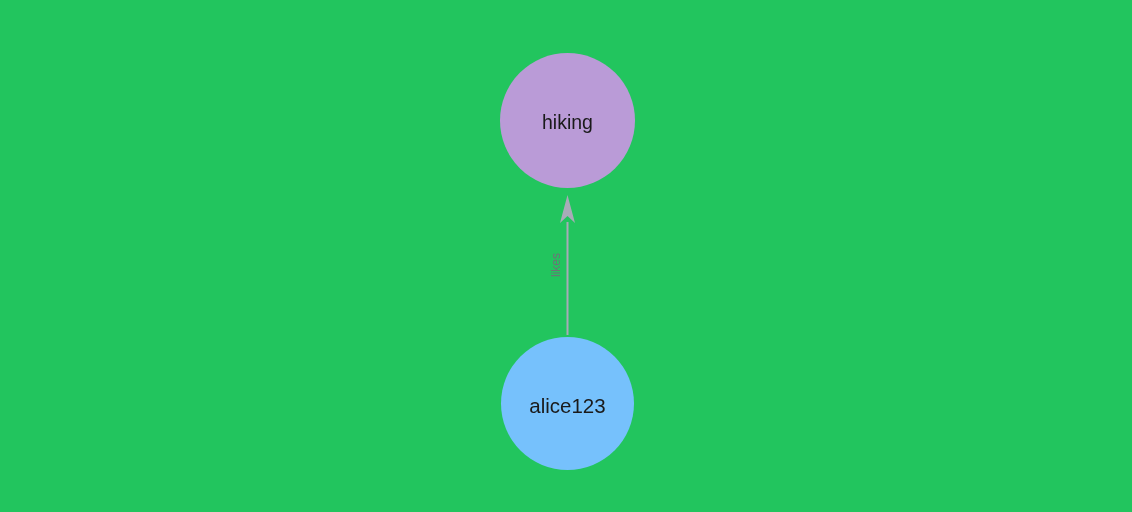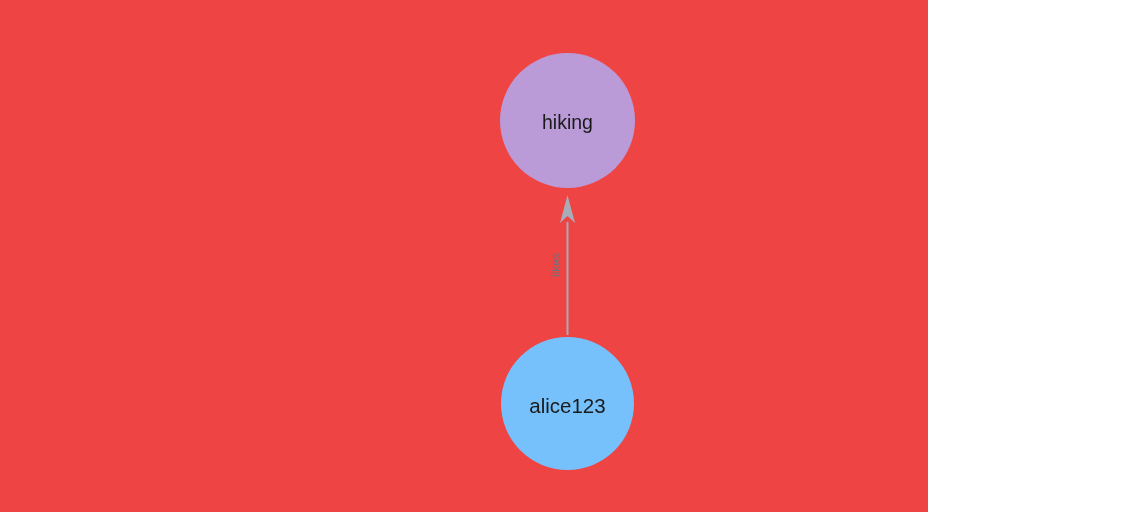--- a/index.html
+++ b/index.html
@@ -53,21 +53,21 @@
     font-family: "Liberation Sans", sans-serif;
     font-size: 12px;
     fill: #6e7278;
     text-anchor: middle;
     dominant-baseline: central;
   }
 </style>
 </head>
 <body style="width: 1132px; height: 512px;">
 
-<div id="graph-canvas" style="width: 928px; height: 512px; background: #ef4444;">
+<div id="graph-canvas" style="width: 1132px; height: 512px; background: #22c55e;">
   <svg id="graph-svg" viewBox="0 0 1132 512">
 
     <g>
       <g>
         <line class="edge-line" x1="567.5" y1="335" x2="567.5" y2="222" stroke="#a8abb8" stroke-width="2"></line>
         <polygon class="edge-head" points="567.5,195 575,223 567.5,216 560,223" fill="#a8abb8"></polygon>
         <text class="edge-label" x="556" y="265" transform="rotate(-90 556 265)" fill="#6e7278">likes</text>
       </g>
     </g>
 

